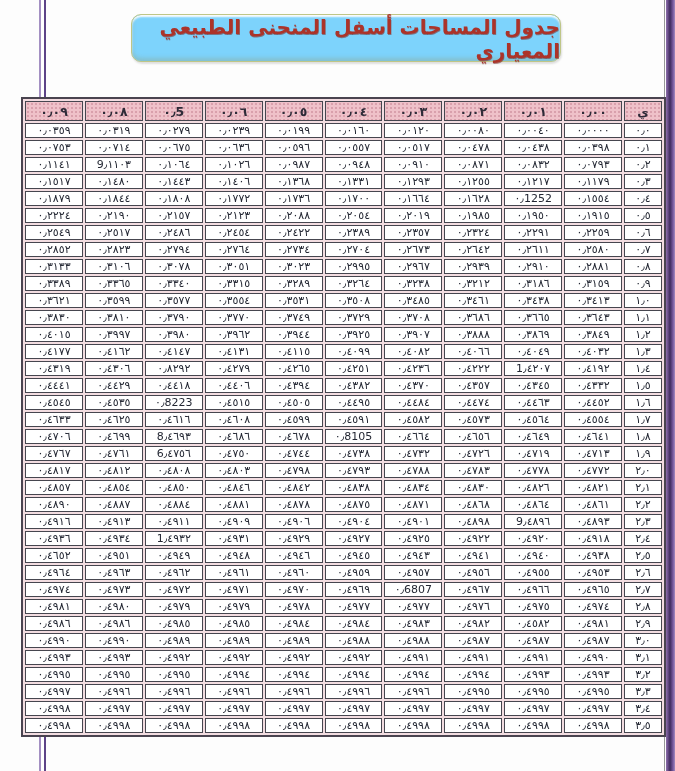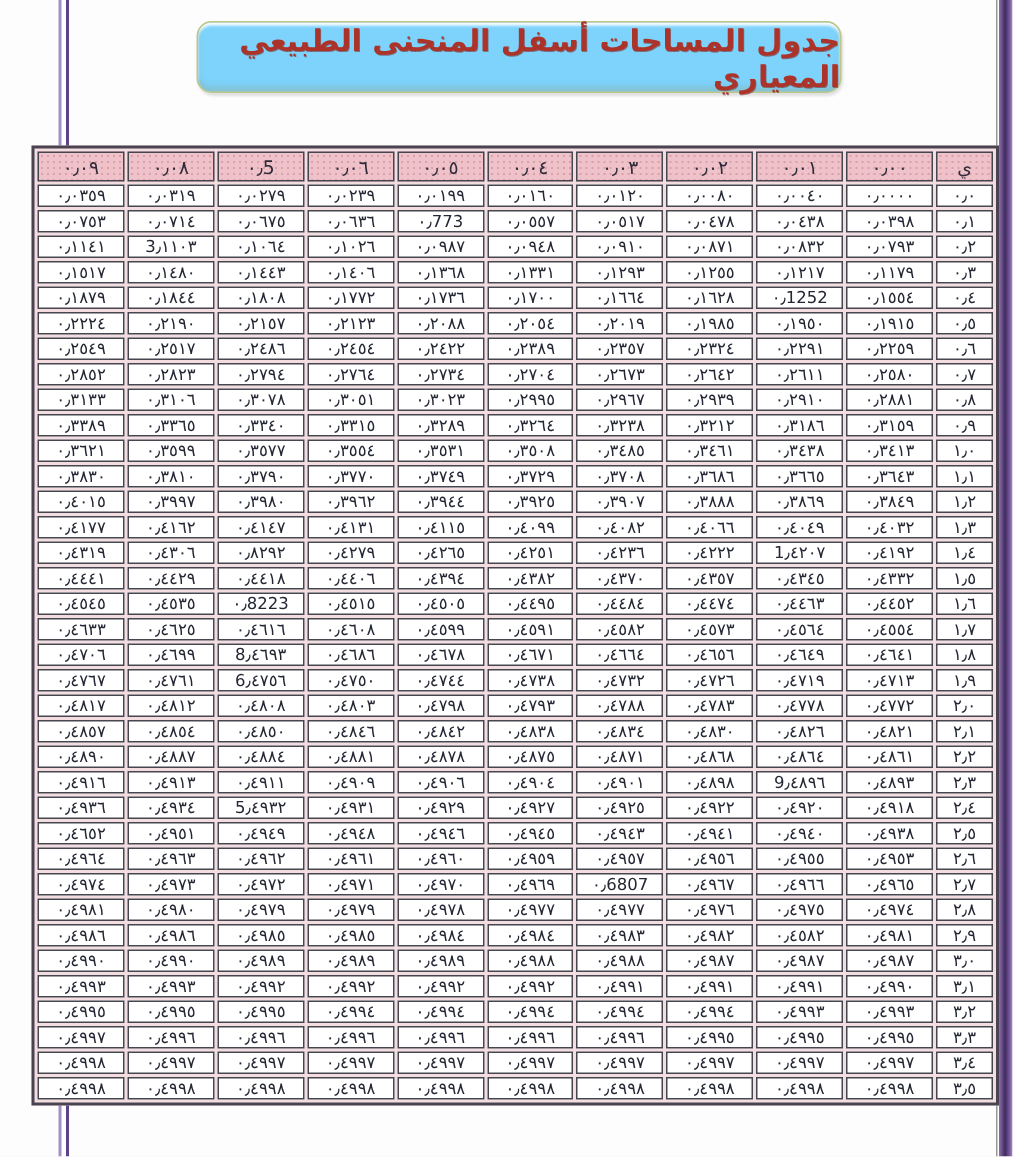--- a/index.html
+++ b/index.html
@@ -20,21 +20,21 @@
     display:flex;justify-content:center;}
   .title-box span{color:#ac3329;font-weight:bold;font-size:20px;direction:rtl;
     text-shadow:0.5px 0.5px 0 rgba(122,38,32,.55);}
 
   
   table.z-table{position:absolute;left:21px;top:97px;width:645px;
     table-layout:fixed;border-collapse:separate;border-spacing:2px;
     background:#f3dde1;border:2px solid #4a4450;}
   .z-table th,.z-table td{box-sizing:border-box;border:1px solid #46464f;
     text-align:center;vertical-align:middle;padding:0;direction:rtl;}
-  .z-table th{height:20px;font-size:12.5px;font-weight:normal;color:#2e2b38;
+  .z-table th{height:20px;font-size:12.5px;font-weight:bold;color:#2e2b38;
     background-color:#efc1c9;
     background-image:radial-gradient(circle,#d9a0ac 0.8px,transparent 1px);
     background-size:4px 4px;}
   .z-table td{height:13.6px;font-size:11px;line-height:13px;color:#232733;background:#ffffff;}
   .z-table .zcol{width:38px;}
 </style>
 </head>
 <body>
 
 <div class="page">
@@ -76,37 +76,37 @@
           <td>٠٫٠٣١٩</td>
           <td>٠٫٠٣٥٩</td>
         </tr>
         <tr>
           <td class="zcol">٠٫١</td>
           <td>٠٫٠٣٩٨</td>
           <td>٠٫٠٤٣٨</td>
           <td>٠٫٠٤٧٨</td>
           <td>٠٫٠٥١٧</td>
           <td>٠٫٠٥٥٧</td>
-          <td>٠٫773</td>
+          <td>٠٫٠٥٩٦</td>
           <td>٠٫٠٦٣٦</td>
           <td>٠٫٠٦٧٥</td>
           <td>٠٫٠٧١٤</td>
           <td>٠٫٠٧٥٣</td>
         </tr>
         <tr>
           <td class="zcol">٠٫٢</td>
           <td>٠٫٠٧٩٣</td>
           <td>٠٫٠٨٣٢</td>
           <td>٠٫٠٨٧١</td>
           <td>٠٫٠٩١٠</td>
           <td>٠٫٠٩٤٨</td>
           <td>٠٫٠٩٨٧</td>
           <td>٠٫١٠٢٦</td>
           <td>٠٫١٠٦٤</td>
-          <td>3٫١١٠٣</td>
+          <td>9٫١١٠٣</td>
           <td>٠٫١١٤١</td>
         </tr>
         <tr>
           <td class="zcol">٠٫٣</td>
           <td>٠٫١١٧٩</td>
           <td>٠٫١٢١٧</td>
           <td>٠٫١٢٥٥</td>
           <td>٠٫١٢٩٣</td>
           <td>٠٫١٣٣١</td>
           <td>٠٫١٣٦٨</td>
@@ -296,21 +296,21 @@
           <td>٠٫٤٦١٦</td>
           <td>٠٫٤٦٢٥</td>
           <td>٠٫٤٦٣٣</td>
         </tr>
         <tr>
           <td class="zcol">١٫٨</td>
           <td>٠٫٤٦٤١</td>
           <td>٠٫٤٦٤٩</td>
           <td>٠٫٤٦٥٦</td>
           <td>٠٫٤٦٦٤</td>
-          <td>٠٫٤٦٧١</td>
+          <td>٠٫8105</td>
           <td>٠٫٤٦٧٨</td>
           <td>٠٫٤٦٨٦</td>
           <td>8٫٤٦٩٣</td>
           <td>٠٫٤٦٩٩</td>
           <td>٠٫٤٧٠٦</td>
         </tr>
         <tr>
           <td class="zcol">١٫٩</td>
           <td>٠٫٤٧١٣</td>
           <td>٠٫٤٧١٩</td>
@@ -377,21 +377,21 @@
         </tr>
         <tr>
           <td class="zcol">٢٫٤</td>
           <td>٠٫٤٩١٨</td>
           <td>٠٫٤٩٢٠</td>
           <td>٠٫٤٩٢٢</td>
           <td>٠٫٤٩٢٥</td>
           <td>٠٫٤٩٢٧</td>
           <td>٠٫٤٩٢٩</td>
           <td>٠٫٤٩٣١</td>
-          <td>5٫٤٩٣٢</td>
+          <td>1٫٤٩٣٢</td>
           <td>٠٫٤٩٣٤</td>
           <td>٠٫٤٩٣٦</td>
         </tr>
         <tr>
           <td class="zcol">٢٫٥</td>
           <td>٠٫٤٩٣٨</td>
           <td>٠٫٤٩٤٠</td>
           <td>٠٫٤٩٤١</td>
           <td>٠٫٤٩٤٣</td>
           <td>٠٫٤٩٤٥</td>

